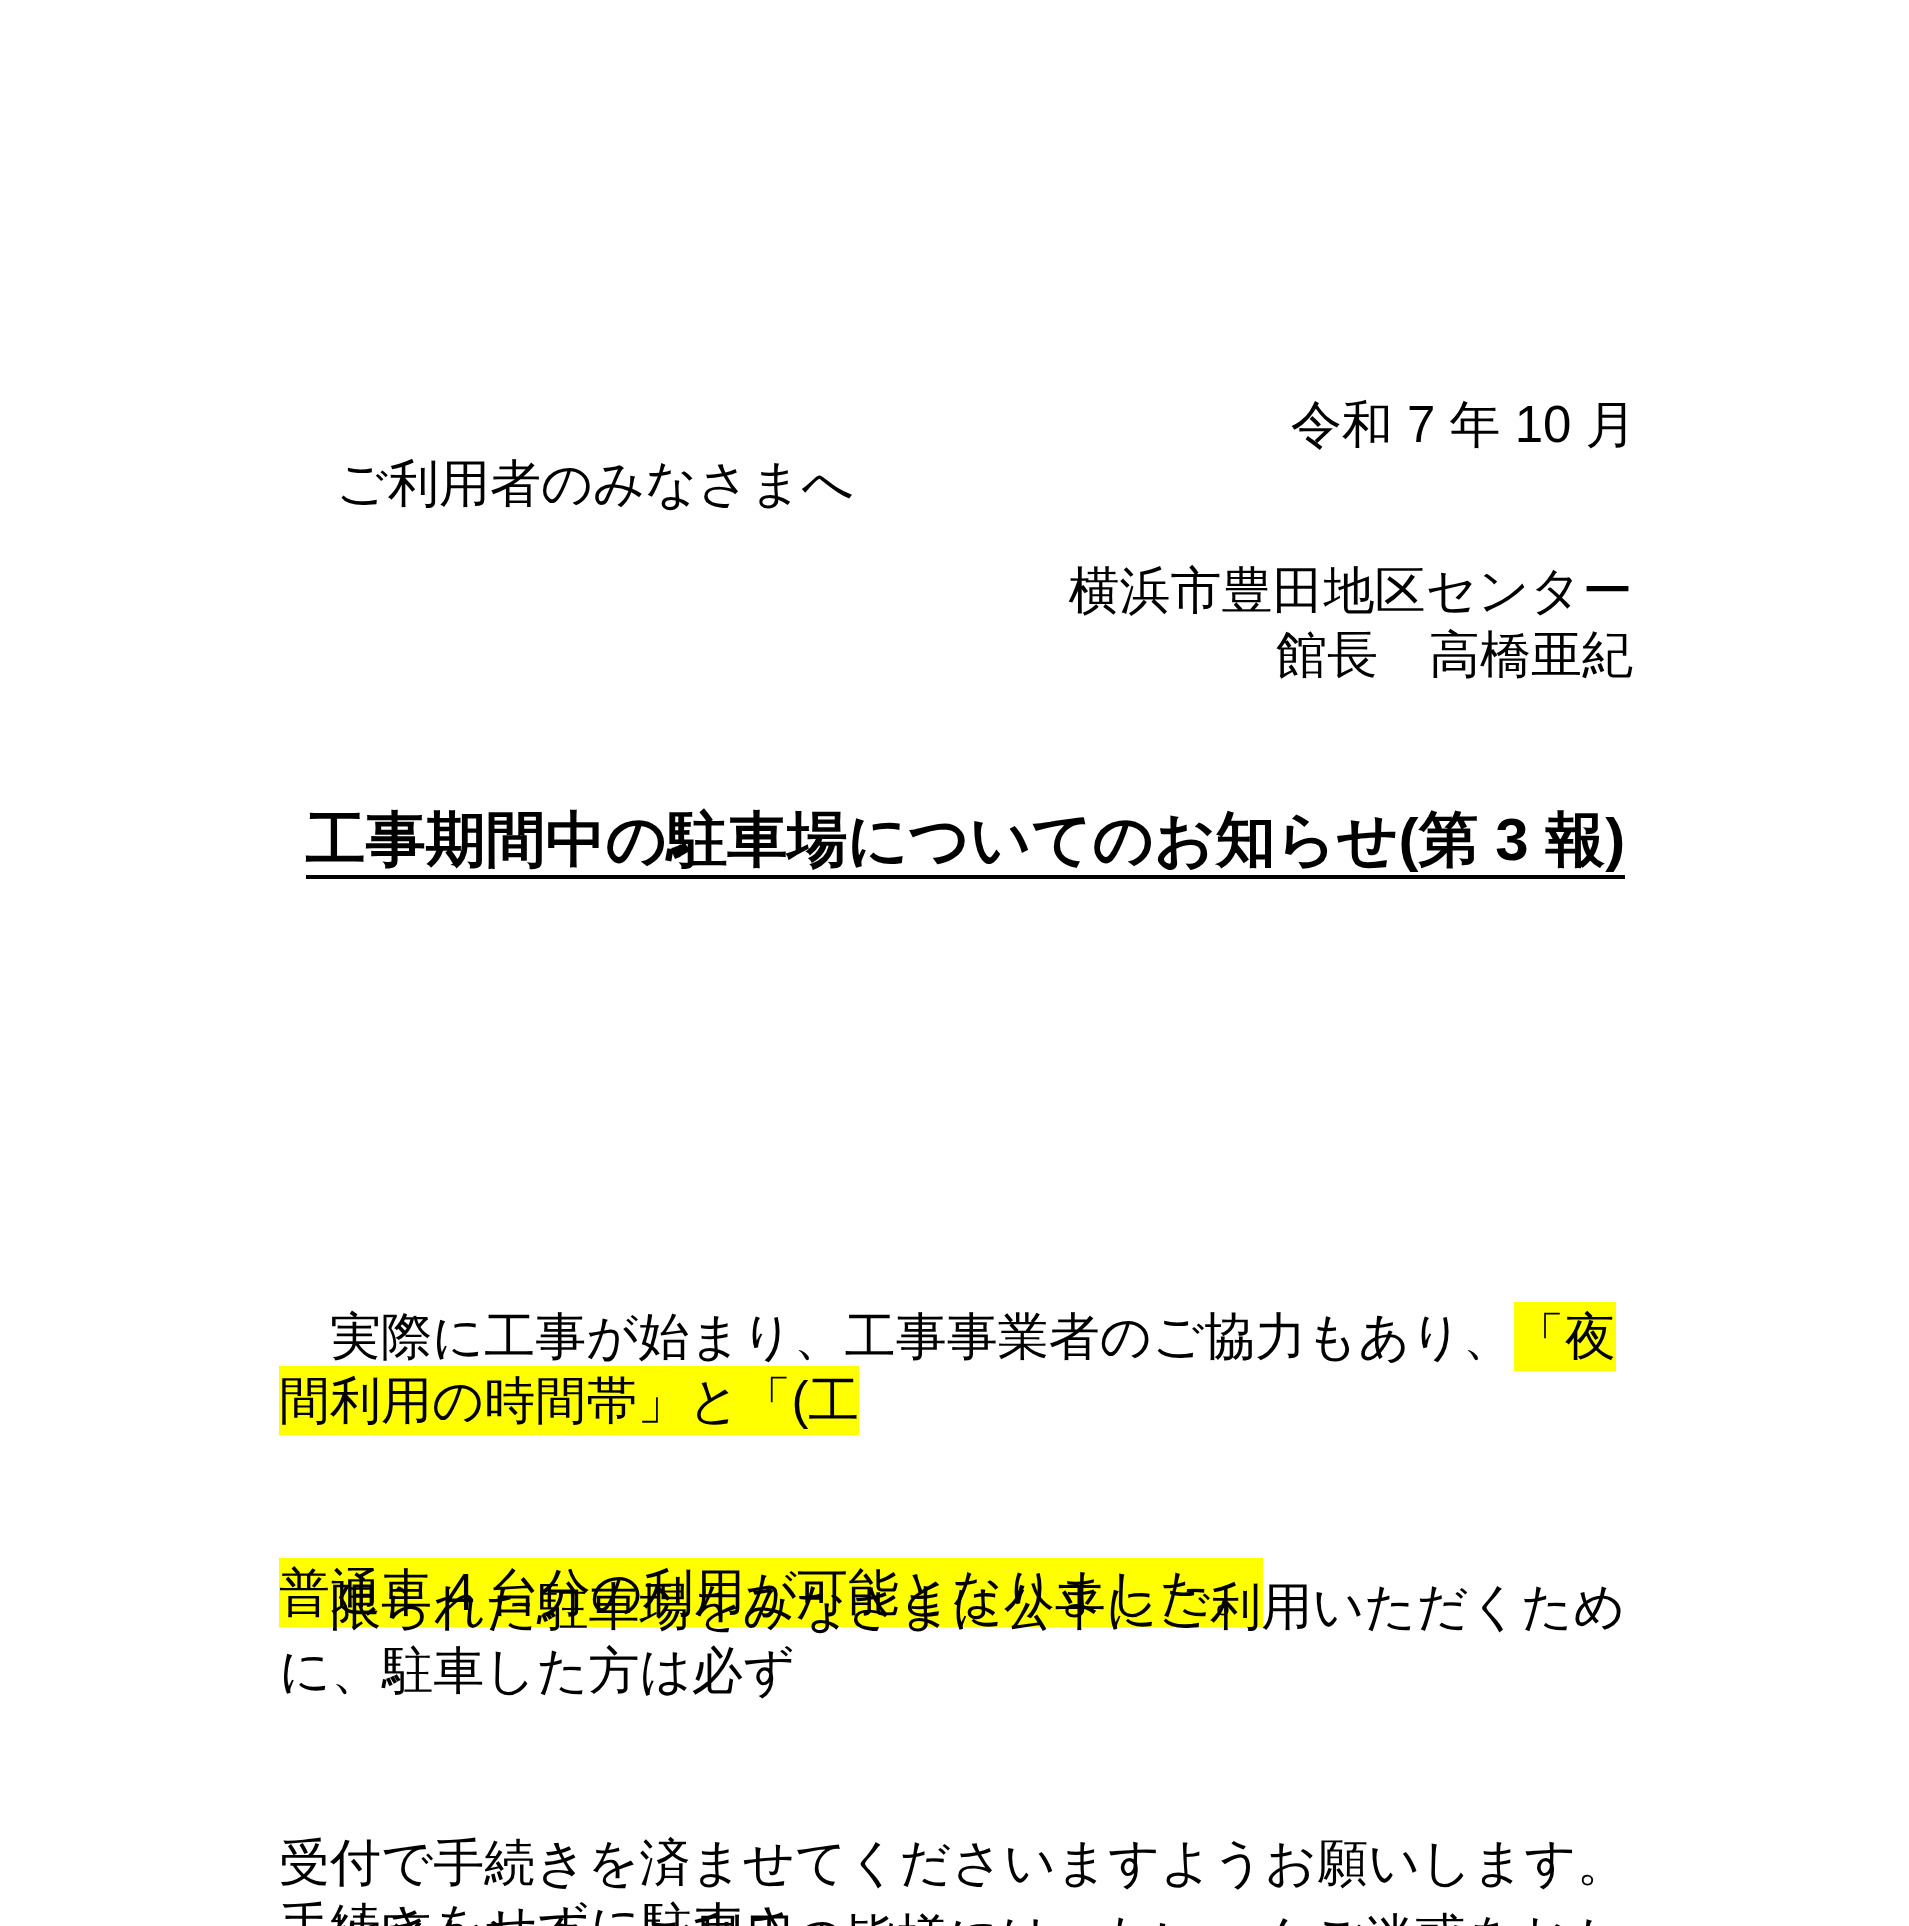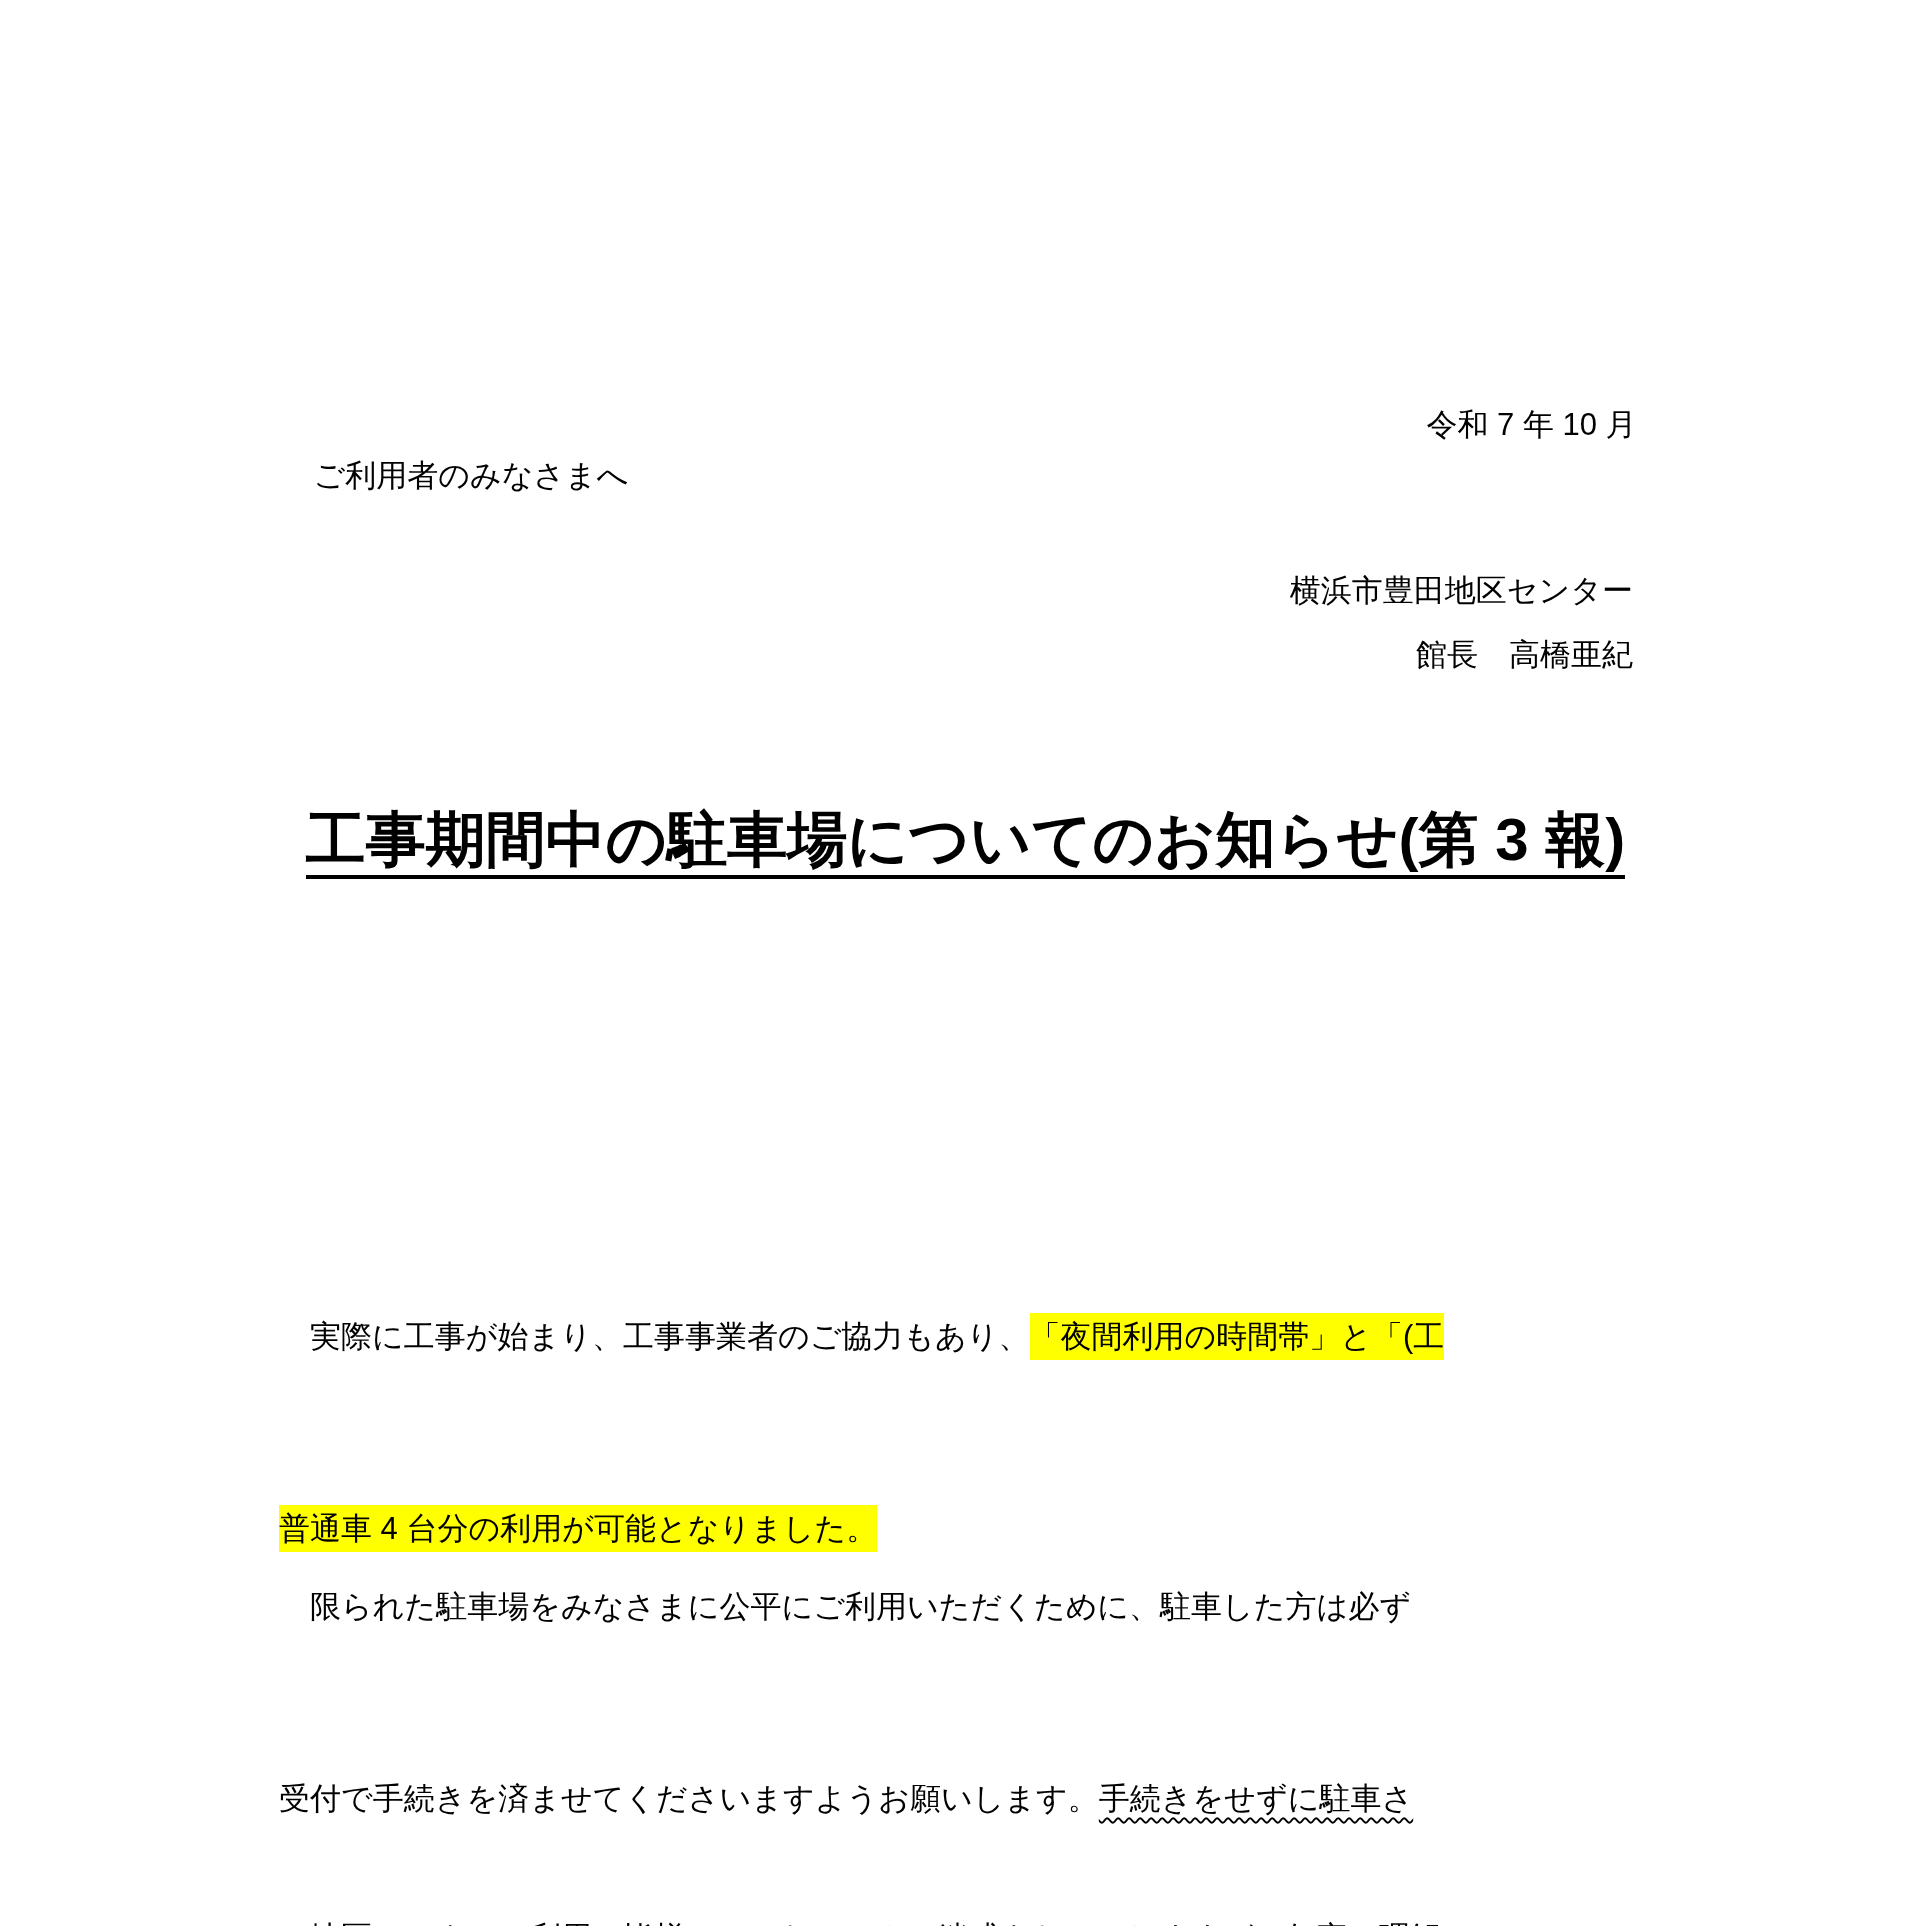--- a/index.html
+++ b/index.html
@@ -9,28 +9,28 @@
     height:2703px;
     background:#ffffff;
     font-family:"Liberation Sans", sans-serif;
     color:#000000;
     overflow:hidden;
   }
   .tblock{
     position:absolute;
     left:279px;
     width:1373px;
-    font-size:31px;
+    font-size:51px;
     line-height:64px;
     white-space:pre-wrap;
   }
   .right{text-align:right;}
   .center{text-align:center;}
   .date{top:329px;padding-right:15.4px;box-sizing:border-box;}
-  .salutation{top:380px;}
+  .salutation{top:388px;}
   .sender-org{top:495px;padding-right:19px;box-sizing:border-box;}
   .sender-person{top:559px;padding-right:19px;box-sizing:border-box;}
   .title-line{top:695px;font-size:60px;font-weight:bold;line-height:58px;}
   .title-underline{
     display:inline-block;
     border-bottom:4.6px solid #000;
     padding-bottom:6.2px;
   }
   .p1{top:836px;}
   .p2{top:950px;}

